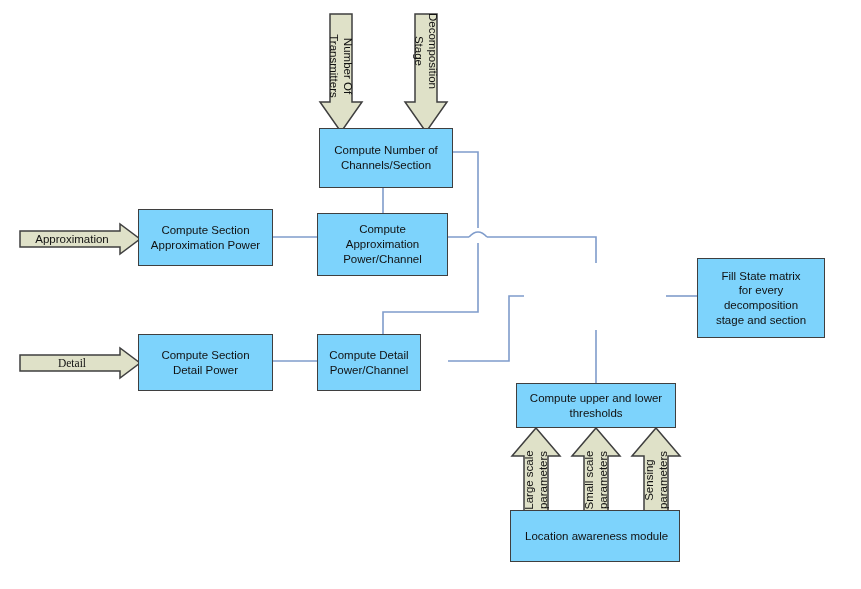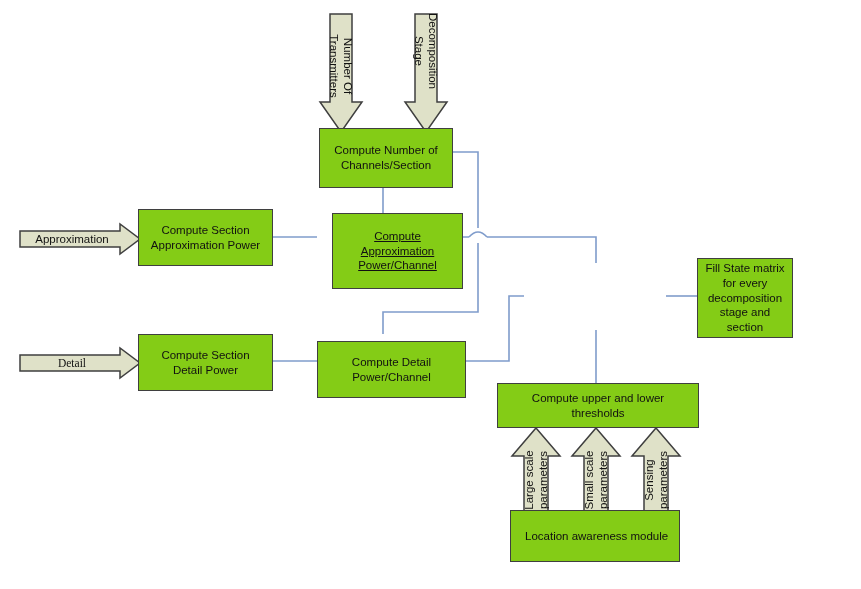--- a/index.html
+++ b/index.html
@@ -27,21 +27,21 @@
   }
   #shapes {
     position: absolute;
     left: 0; top: 0;
     width: 861px;
     height: 589px;
   }
   .box {
     position: absolute;
     box-sizing: border-box;
-    background: #84cc16;
+    background: #7dd3fc;
     border: 1.5px solid #3f3f3f;
     display: flex;
     align-items: center;
     justify-content: center;
     text-align: center;
     color: #111111;
     font-size: 11.5px;
     line-height: 1.28;
     padding: 14px 4px;
     white-space: pre-line;
@@ -157,35 +157,35 @@
       <div class="arrowlabel rot-ccw" style="left:-17px; top:30px; width:82px; height:44px;">Sensing
 parameters</div>
     </div>
 
     <div class="box" style="left:319px; top:128px; width:134px; height:60px;">Compute Number of
 Channels/Section</div>
 
     <div class="box" style="left:138px; top:209px; width:135px; height:57px;">Compute Section
 Approximation Power</div>
 
-    <div class="box" style="left:332px; top:213px; width:131px; height:76px;text-decoration:underline;">Compute
+    <div class="box" style="left:317px; top:213px; width:131px; height:63px;">Compute
 Approximation
 Power/Channel</div>
 
     <div class="box" style="left:138px; top:334px; width:135px; height:57px;">Compute Section
 Detail Power</div>
 
-    <div class="box" style="left:317px; top:341px; width:149px; height:57px;">Compute  Detail
+    <div class="box" style="left:317px; top:334px; width:104px; height:57px;">Compute  Detail
 Power/Channel</div>
 
 
-    <div class="box" style="left:697px; top:258px; width:96px; height:80px;">Fill State matrix
+    <div class="box" style="left:697px; top:258px; width:128px; height:80px;">Fill State matrix
 for every
 decomposition
 stage and section</div>
 
-    <div class="box" style="left:497px; top:383px; width:202px; height:45px;">Compute upper and lower
+    <div class="box" style="left:516px; top:383px; width:160px; height:45px;">Compute upper and lower
 thresholds</div>
 
     <div class="box left-text" style="left:510px; top:510px; width:170px; height:52px;">Location awareness module</div>
 
   </div>
 </div>
 
 </body></html>

